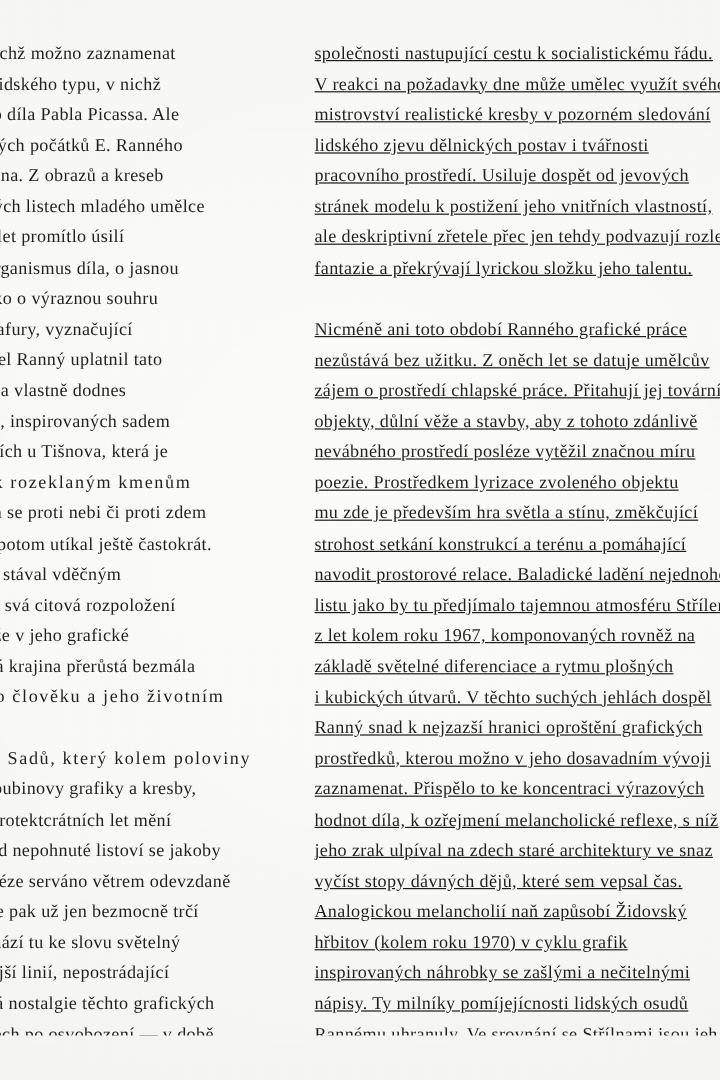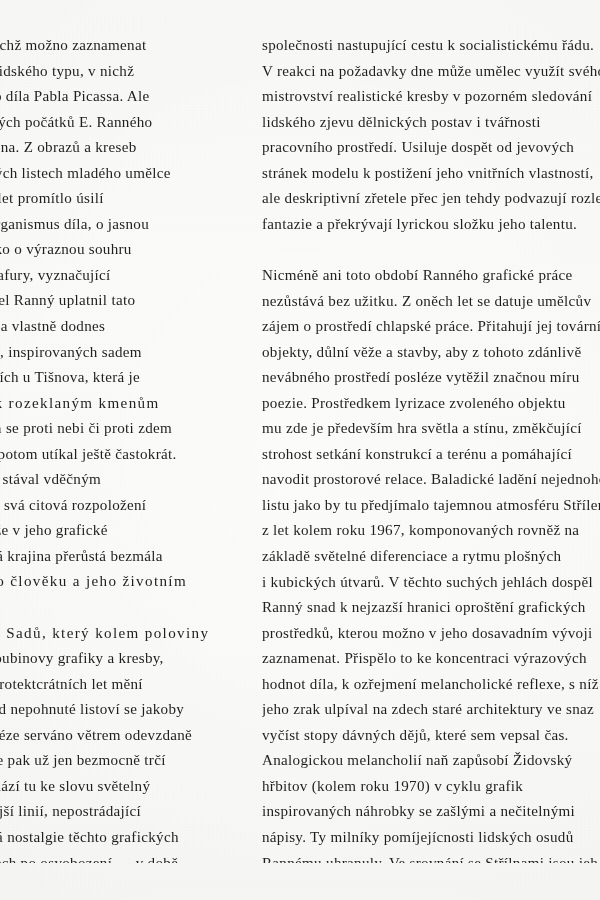--- a/index.html
+++ b/index.html
@@ -66,20 +66,21 @@
     margin-left: -62px;
     width: 303px;
   }
 
   
   .col-right {
     left: 262px;
     width: 338px;
     overflow: hidden;
     height: 830px;
+    text-decoration: underline;
   }
   .col-right .inner {
     position: relative;
     width: 372px;
   }
 
   .para {
     margin: 0;
     padding: 0;
   }

